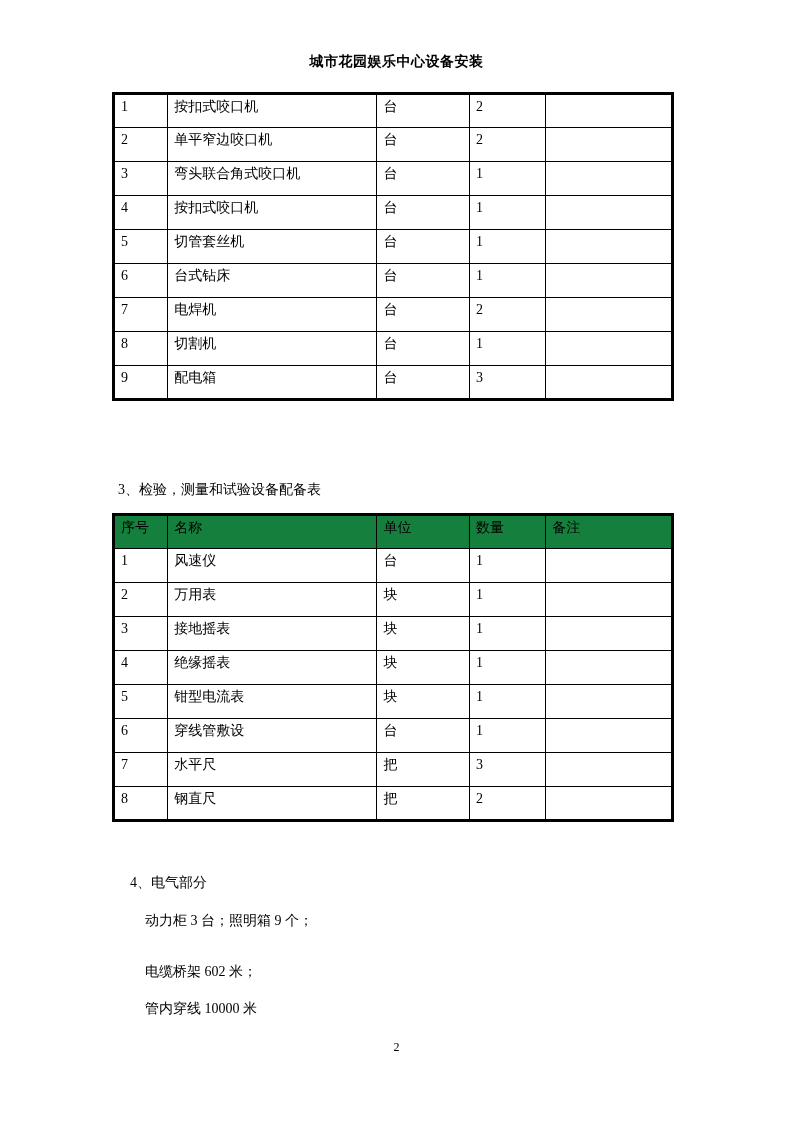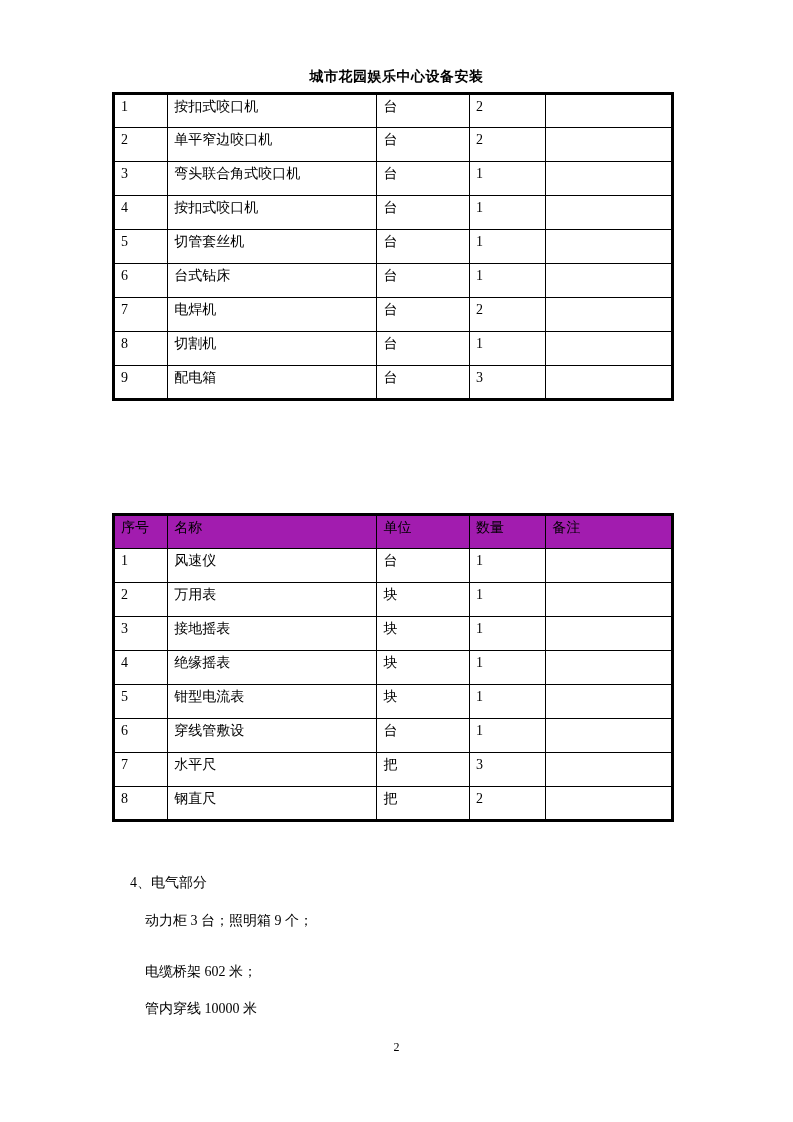--- a/index.html
+++ b/index.html
@@ -22,21 +22,20 @@
   .doc-header {
     position: absolute;
     top: 53px;
     left: 0;
     width: 793px;
     text-align: center;
     font-size: 14px;
     font-weight: bold;
     letter-spacing: 0.5px;
     line-height: 18px;
-    margin-top: 15px;
   }
 
   
   .data-table {
     position: absolute;
     left: 112px;
     width: 562px;
     border-collapse: collapse;
     table-layout: fixed;
     border: 3px solid #000000;
@@ -48,21 +47,21 @@
     font-size: 14px;
     line-height: 18px;
     font-weight: normal;
     text-align: left;
     vertical-align: top;
     height: 34px;
     box-sizing: border-box;
     overflow: hidden;
   }
   .data-table th {
-    background: #a21caf;
+    background: #15803d;
   }
   .col-idx   { width: 54px; }
   .col-name  { width: 208px; }
   .col-unit  { width: 92px; }
   .col-qty   { width: 76px; }
   .col-note  { width: 126px; }
 
   #table-equipment { top: 92px; }
   #table-inspection { top: 513px; }
 
@@ -168,20 +167,21 @@
         <tr>
           <td>9</td>
           <td>配电箱</td>
           <td>台</td>
           <td>3</td>
           <td></td>
         </tr>
       </tbody>
   </table>
 
+  <div class="para heading-3">3、检验，测量和试验设备配备表</div>
 
   <table class="data-table" id="table-inspection">
     <colgroup>
       <col class="col-idx">
         <col class="col-name">
         <col class="col-unit">
         <col class="col-qty">
         <col class="col-note">
     </colgroup>
     <thead>

